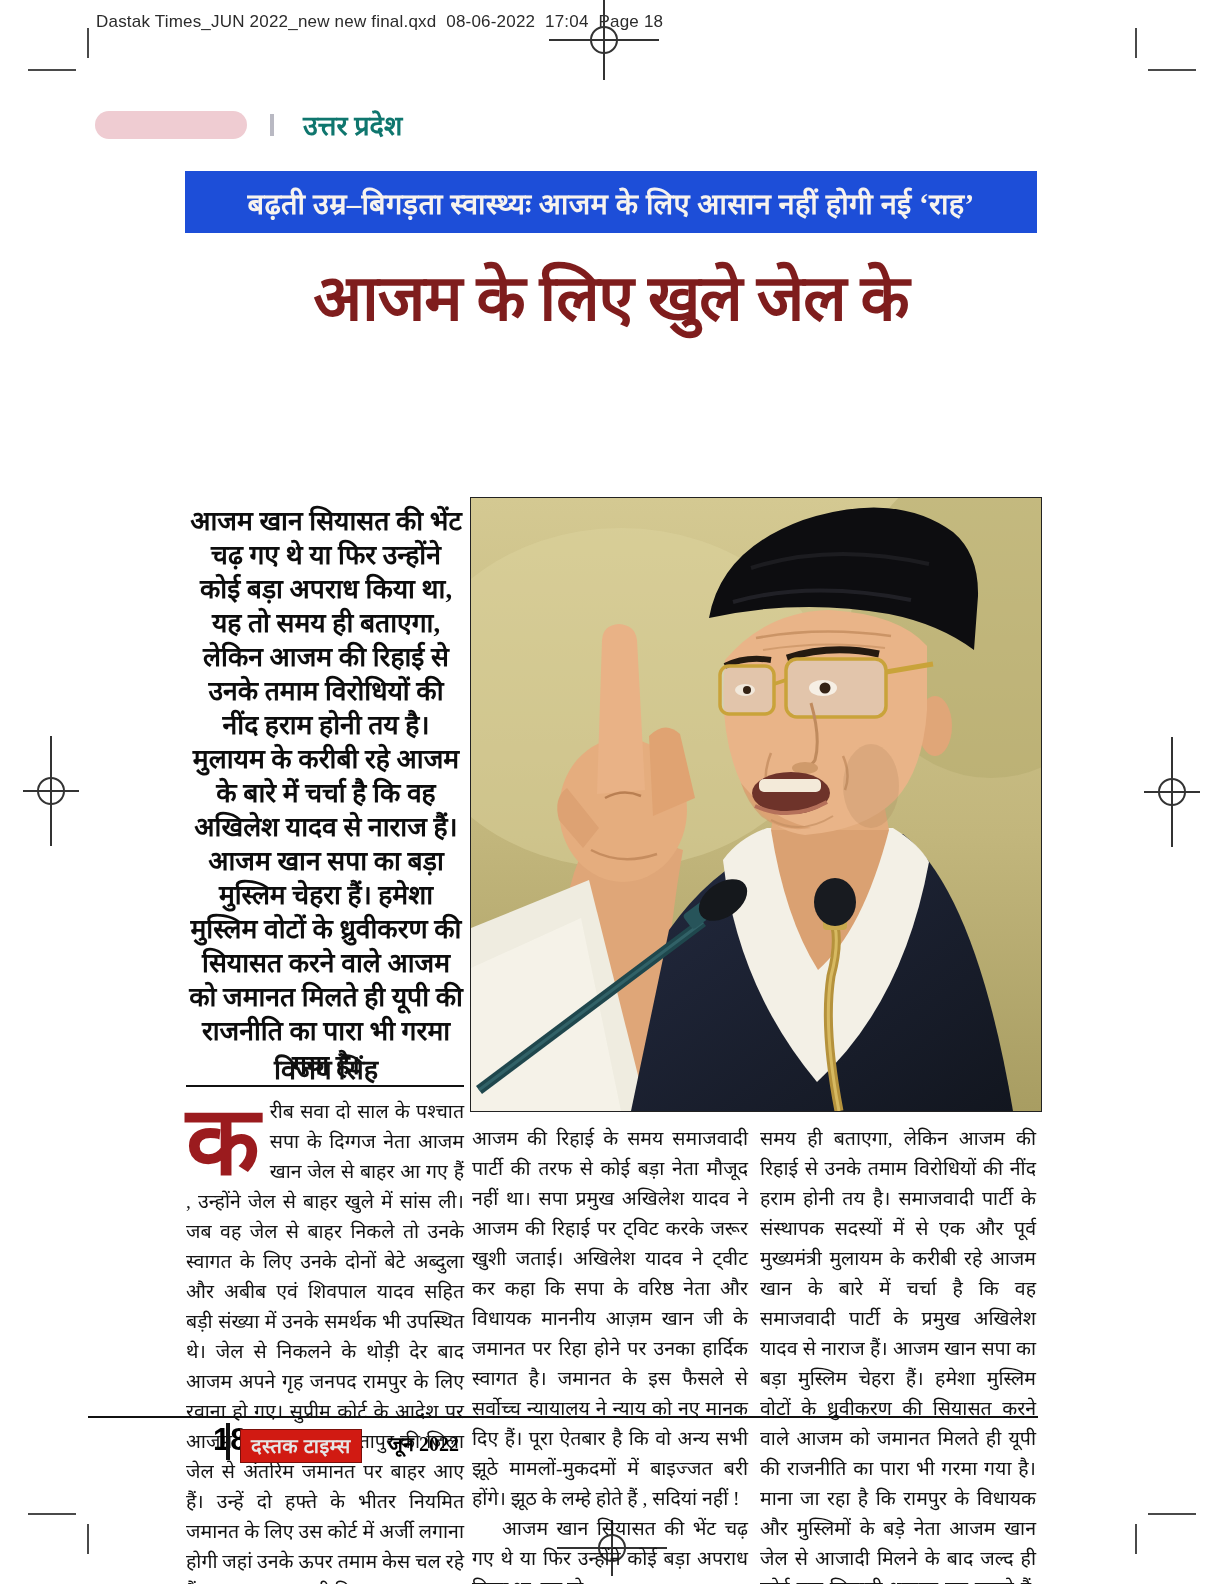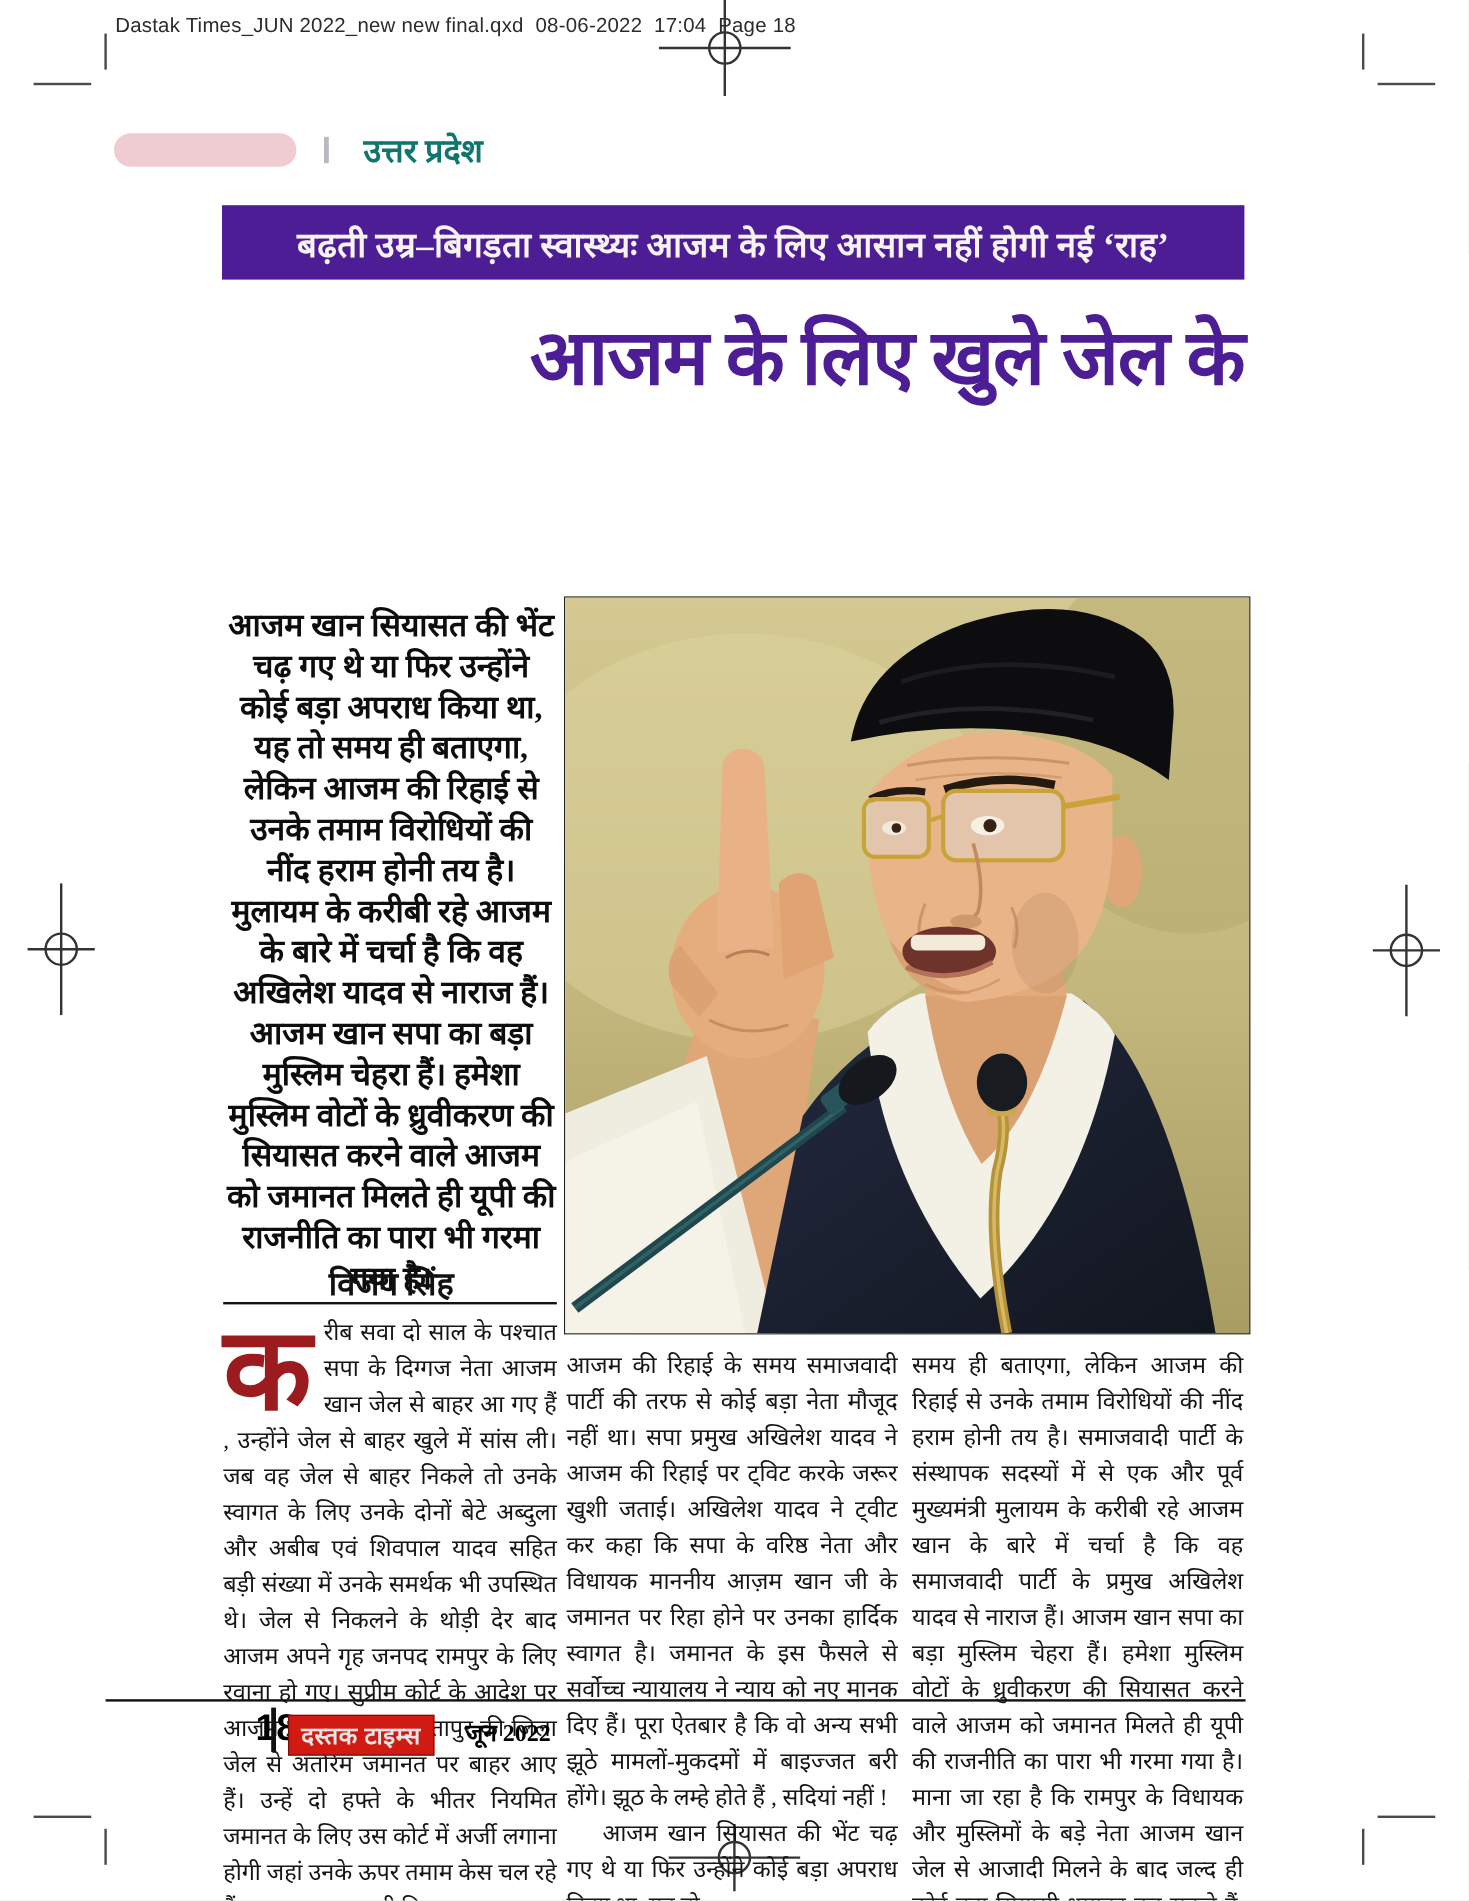--- a/index.html
+++ b/index.html
@@ -11,26 +11,26 @@
   
   .slug{position:absolute;left:96px;top:12px;font-family:"Liberation Sans",sans-serif;
     font-size:17px;color:#2b2b2b;letter-spacing:.2px;white-space:pre;}
   .cropline{position:absolute;background:#4a4a4a;}
   .regmark{position:absolute;}
   
   .pill{position:absolute;left:95px;top:111px;width:152px;height:28px;border-radius:15px;background:#efccd2;}
   .sec-divider{position:absolute;left:270px;top:114px;width:4px;height:22px;background:#b9b9c3;}
   .sec-label{position:absolute;left:303px;top:106px;font-size:27px;font-weight:bold;color:#0f766e;}
   
-  .kicker{position:absolute;left:185px;top:171px;width:852px;height:62px;background:#4c1d95;
+  .kicker{position:absolute;left:185px;top:171px;width:852px;height:62px;background:#1d4ed8;
     display:flex;align-items:center;justify-content:center;}
   .kicker span{color:#f7f3ee;font-size:29px;font-weight:600;letter-spacing:.3px;}
   
-  .headline{position:absolute;left:185px;top:250px;width:852px;text-align:right;
-    font-size:64px;line-height:97px;font-weight:800;color:#4c1d95;letter-spacing:-1px;}
+  .headline{position:absolute;left:185px;top:250px;width:852px;text-align:center;
+    font-size:64px;line-height:97px;font-weight:800;color:#7f1d1d;letter-spacing:-1px;}
   
   .lede{position:absolute;left:188px;top:504px;width:276px;text-align:center;
     font-size:26.5px;line-height:34px;font-weight:bold;color:#0d0d0d;}
   .byline{position:absolute;left:188px;top:1050px;width:276px;text-align:center;
     font-size:27px;font-weight:bold;}
   .byline-rule{position:absolute;left:186px;top:1085px;width:278px;height:2px;background:#111;}
   
   .photo{position:absolute;left:470px;top:497px;width:570px;height:613px;border:1px solid #222;}
   .photo svg{display:block;}
   

